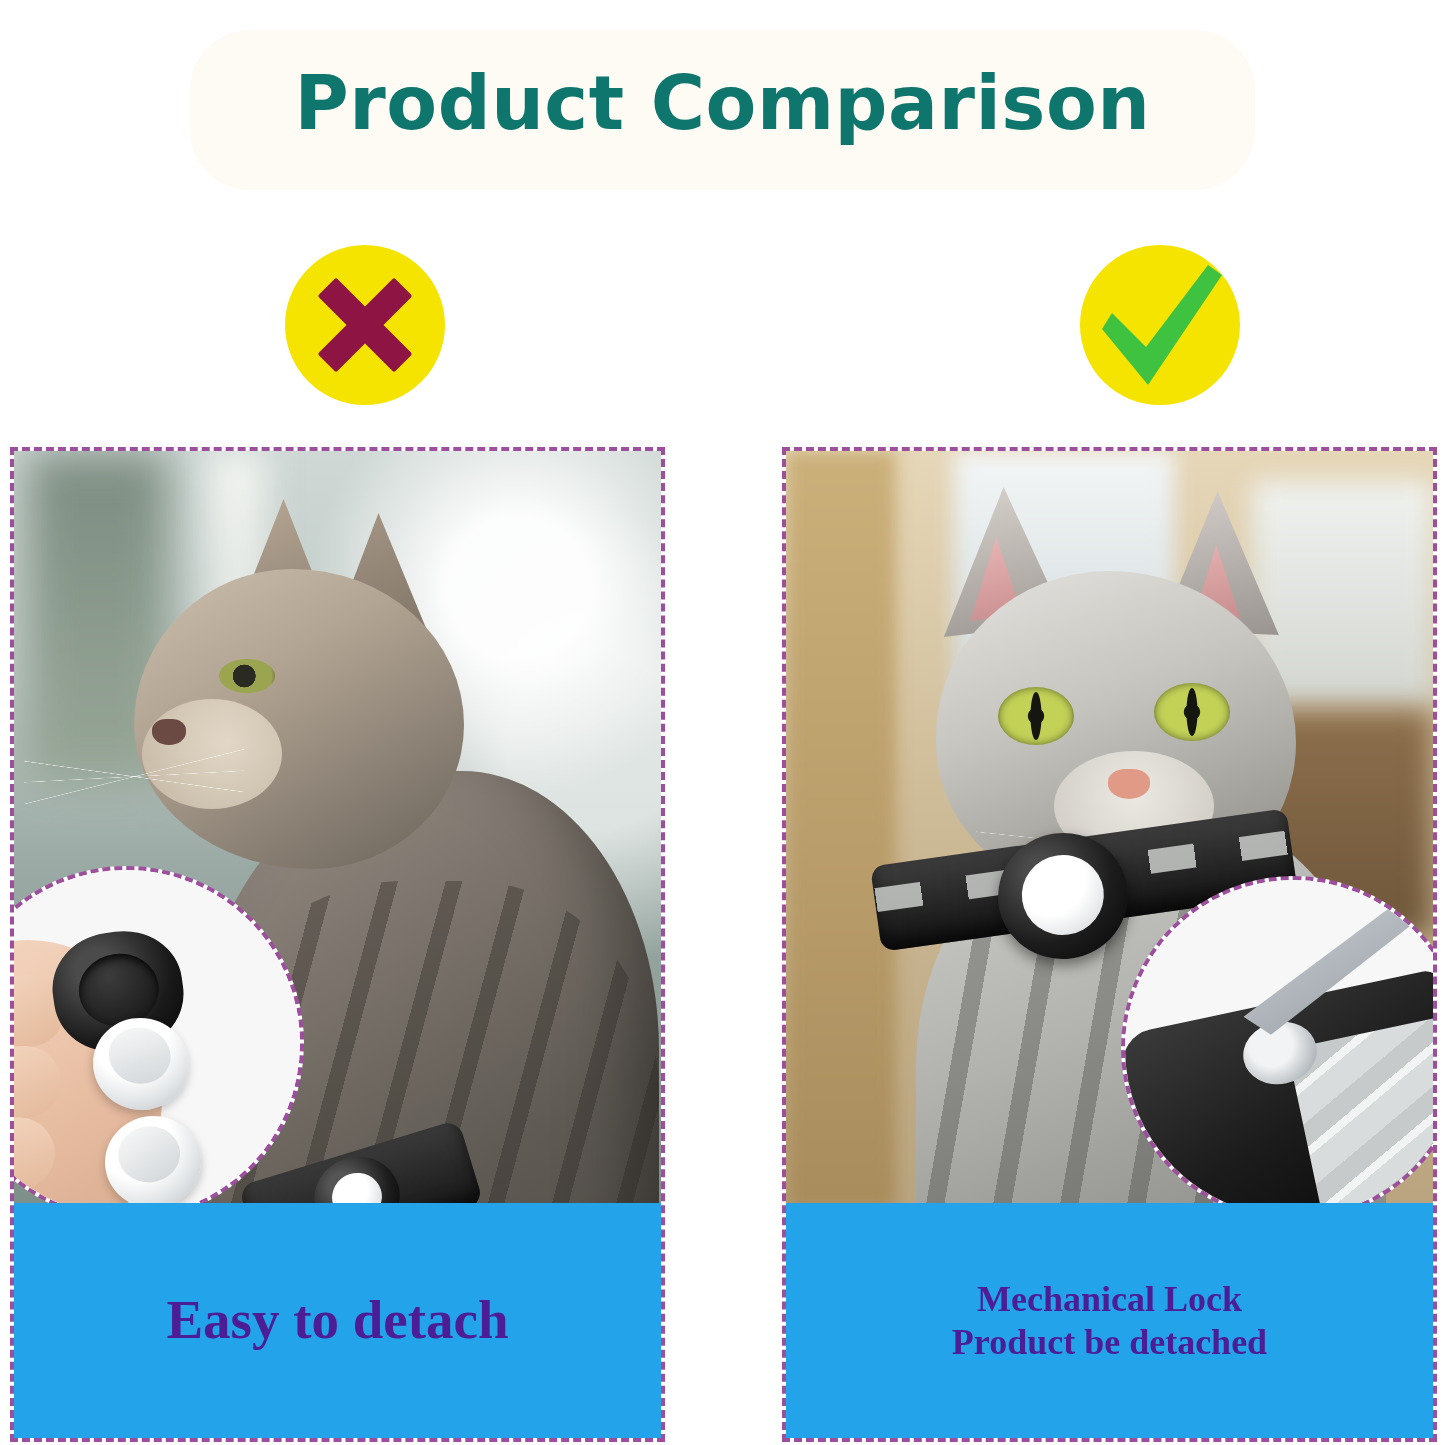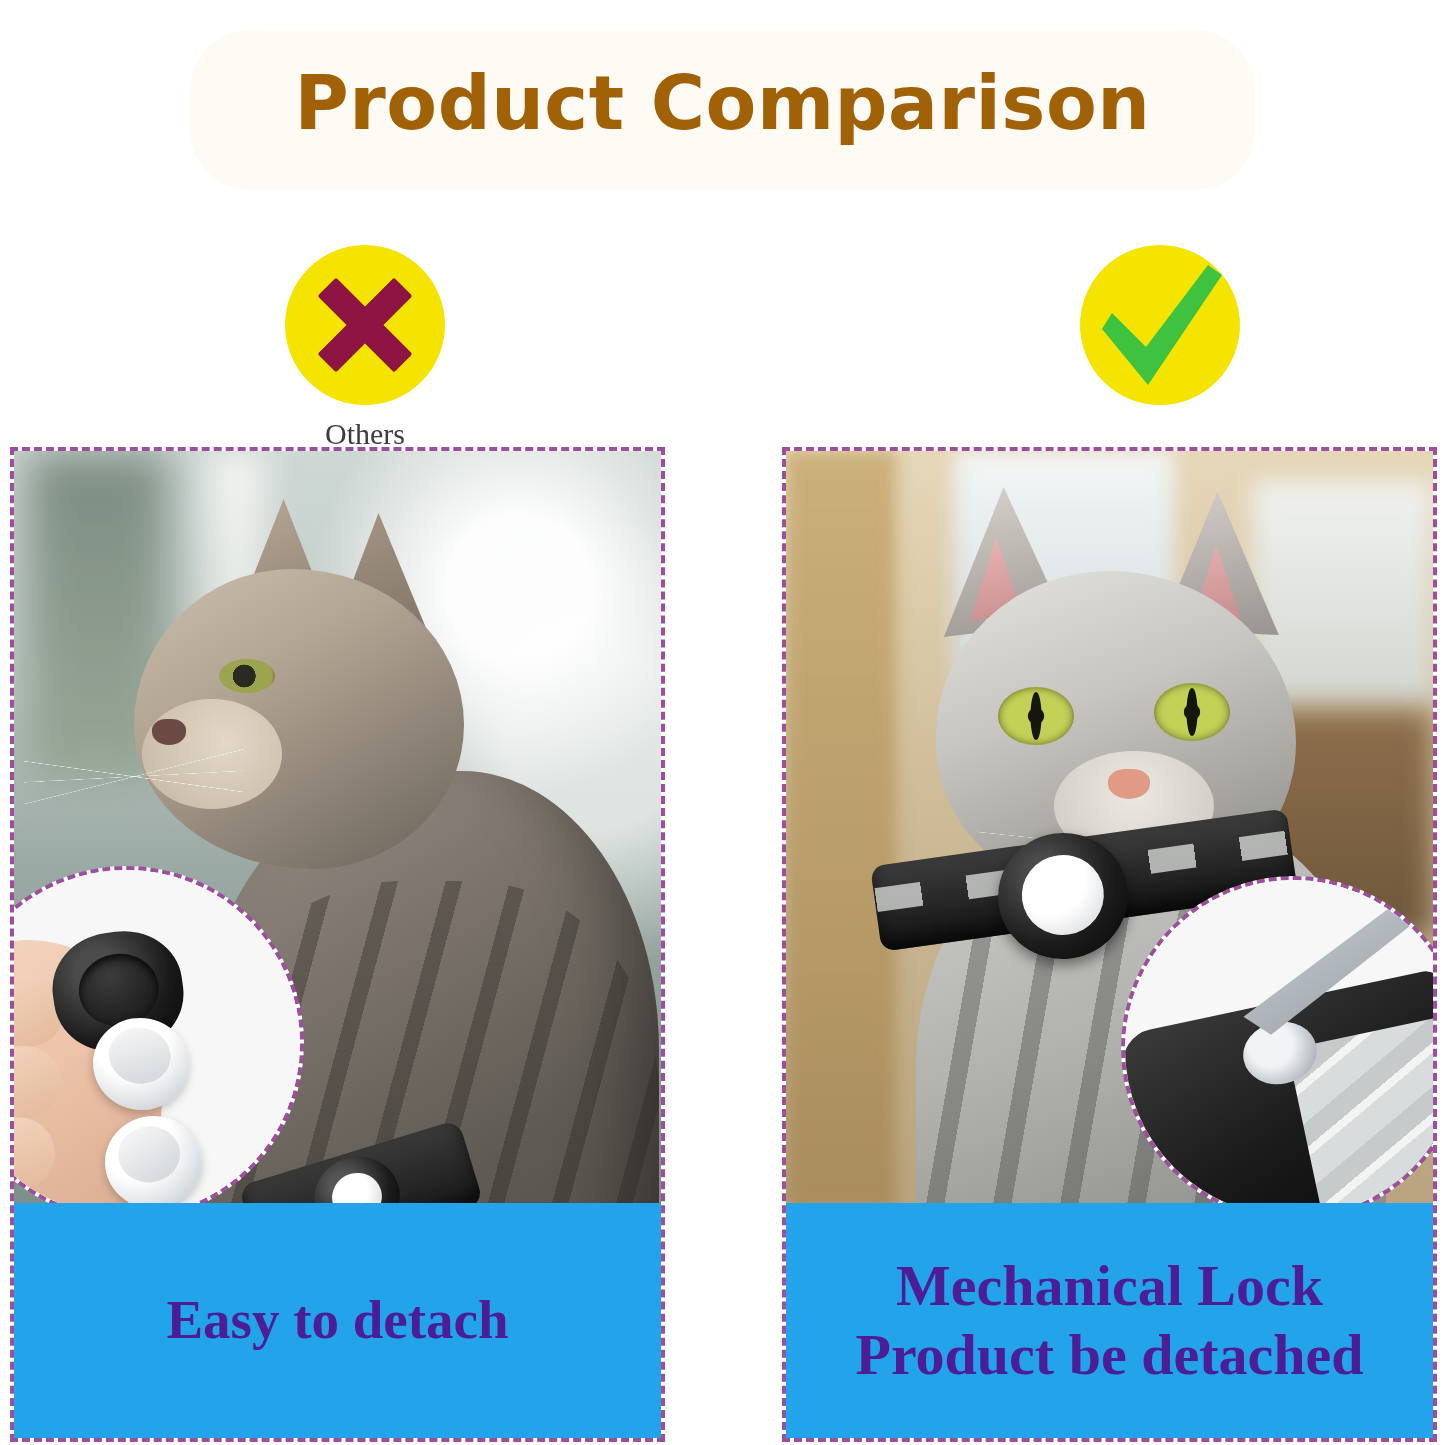--- a/index.html
+++ b/index.html
@@ -29,21 +29,21 @@
     position: absolute;
     left: 190px; top: 30px;
     width: 1065px; height: 160px;
     background: #fdfbf4;
     border-radius: 60px;
   }
   .page-title {
     position: relative;
     font-size: 74px;
     font-weight: bold;
-    color: #a16207;
+    color: #0f766e;
     letter-spacing: 0.5px;
     margin-top: 6px;
     font-family: "DejaVu Sans", sans-serif;
   }
 
   
   .badge-wrap {
     position: absolute;
     width: 300px;
     text-align: center;
@@ -408,38 +408,37 @@
   }
   .caption.left  { height: 235px; }
   .caption.right { height: 235px; }
   .caption-text {
     color:#4c1d95;
     font-weight:bold;
     font-family:Liberation Serif, serif;
     line-height:1.18;
   }
   .caption.left  .caption-text { font-size: 55px; }
-  .caption.right .caption-text { font-size: 58px; }
+  .caption.right .caption-text { font-size: 36px; }
 
   .bottom-fill {
     position:absolute;
     left:0; top:1442px; width:1445px; height:3px; background:#ffffff;
   }
 </style>
 </head>
 <body>
 
 <div class="title-band">
   <div class="title-bg"></div>
   <div class="page-title">Product Comparison</div>
 </div>
 
 <div class="badge-wrap left">
   <div class="badge-circle badge-x"></div>
-  <div class="badge-label">Others</div>
 </div>
 
 <div class="badge-wrap right">
   <div class="badge-circle badge-check">
     <svg width="128" height="132" viewBox="0 0 128 132" aria-hidden="true">
       <path d="M6 70 L16 54 L50 88 L112 6 L126 16 L52 126 Z" fill="#3fc23f"></path>
     </svg>
   </div>
 </div>
 

